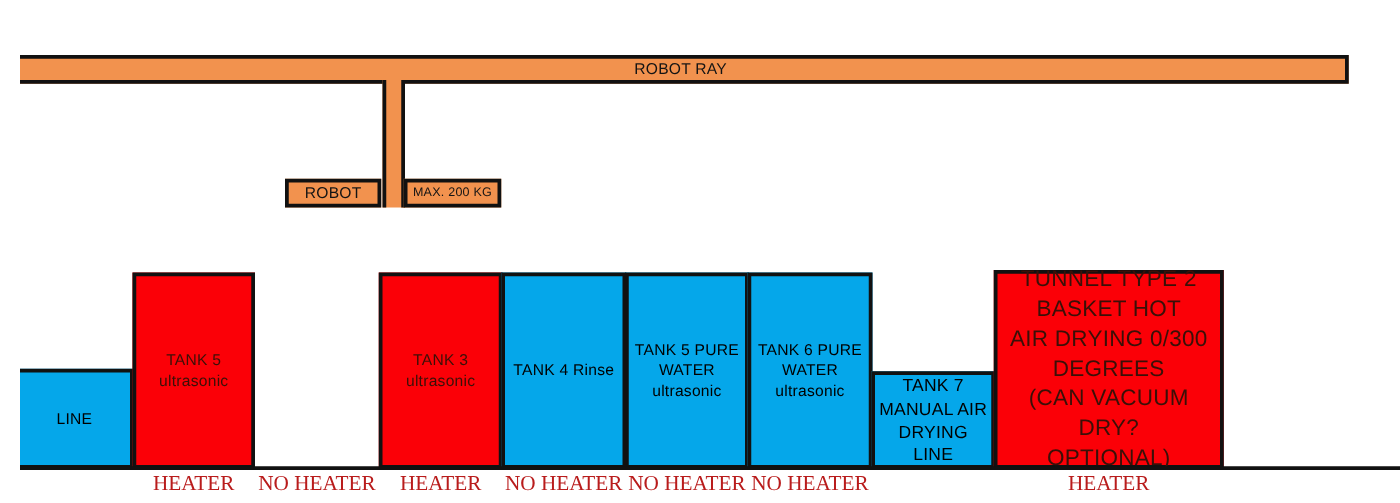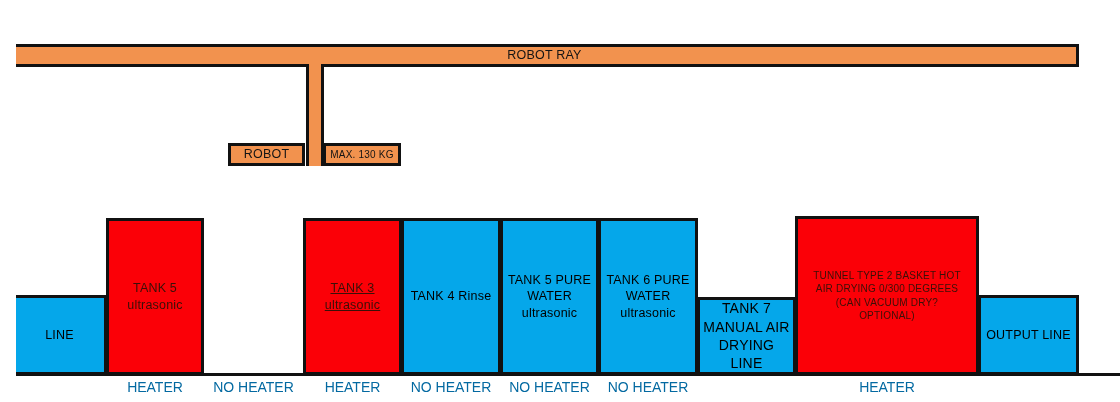--- a/index.html
+++ b/index.html
@@ -74,31 +74,31 @@
     font-size: 10px;
   }
 
   
   .tank      { top: 218px; height: 157px; font-size: 12.5px; }
   .endline   { top: 295px; height: 80px;  font-size: 12.5px; }
 
   #input-line   { left: -4px;  width: 95px; }
   #tank-1 { left: 90px;  width: 98px; }
   #tank-2 { left: 187px; width: 101px; }
-  #tank-3 { left: 287px; width: 99px; text-decoration: underline;  }
+  #tank-3 { left: 287px; width: 99px;  }
   #tank-4 { left: 385px; width: 100px; align-items: center; }
   #tank-5 { left: 484px; width: 99px;  }
   #tank-6 { left: 582px; width: 100px; }
   #tank-7 { left: 681px; top: 297px; width: 99px; height: 78px; font-size: 14px; }
   #tunnel-dryer {
     left: 779px;
     top: 216px;
     width: 184px;
     height: 159px;
-    font-size: 10px;
+    font-size: 18px;
   }
   #output-line { left: 962px; width: 101px; }
 
   
   #baseline {
     position: absolute;
     left: 0;
     top: 373px;
     width: 1120px;
     height: 3px;
@@ -106,42 +106,42 @@
   }
 
   
   .heater-cap {
     position: absolute;
     top: 376px;
     height: 22px;
     display: flex;
     align-items: center;
     justify-content: center;
-    font-size: 14px;
-    color: #0369a1;
-    font-family: Liberation Sans, sans-serif;
+    font-size: 17px;
+    color: #b91c1c;
+    font-family: Liberation Serif, serif;
   }
 </style>
 </head>
 <body>
 
 <div id="stage">
 
   <div class="blk orange" id="robot-ray">
     <span class="txt">ROBOT RAY</span>
   </div>
 
   <div class="blk orange" id="robot-column"></div>
 
   <div class="blk orange" id="robot-box">
     <span class="txt">ROBOT</span>
   </div>
 
   <div class="blk orange" id="robot-capacity-box">
-    <span class="txt">MAX. 130 KG</span>
+    <span class="txt">MAX. 200 KG</span>
   </div>
 
   <div class="blk blue endline" id="input-line">
     <span class="txt">LINE</span>
   </div>
 
   <div class="blk red tank" id="tank-1">
     <span class="txt">TANK 5
 ultrasonic</span>
   </div>
@@ -173,23 +173,20 @@
 DRYING LINE</span>
   </div>
 
   <div class="blk red" id="tunnel-dryer">
     <span class="txt">TUNNEL TYPE 2 BASKET HOT
 AIR DRYING 0/300 DEGREES
 (CAN VACUUM DRY?
 OPTIONAL)</span>
   </div>
 
-  <div class="blk blue endline" id="output-line">
-    <span class="txt">OUTPUT LINE</span>
-  </div>
 
   <div id="baseline"></div>
 
   <div class="heater-cap" style="left:90px;width:98px;">HEATER</div>
   <div class="heater-cap" style="left:187px;width:101px;">NO HEATER</div>
   <div class="heater-cap" style="left:287px;width:99px;">HEATER</div>
   <div class="heater-cap" style="left:385px;width:100px;">NO HEATER</div>
   <div class="heater-cap" style="left:484px;width:99px;">NO HEATER</div>
   <div class="heater-cap" style="left:582px;width:100px;">NO HEATER</div>
   <div class="heater-cap" style="left:779px;width:184px;">HEATER</div>

